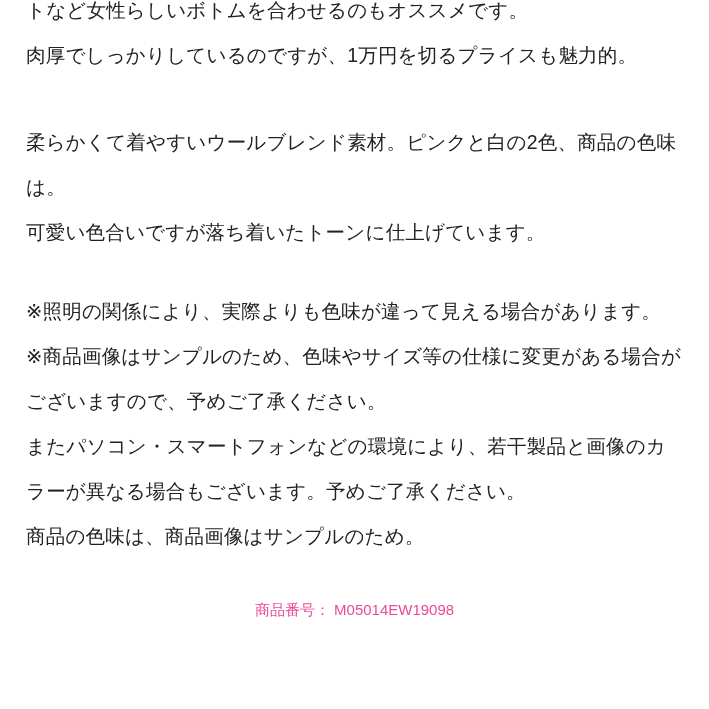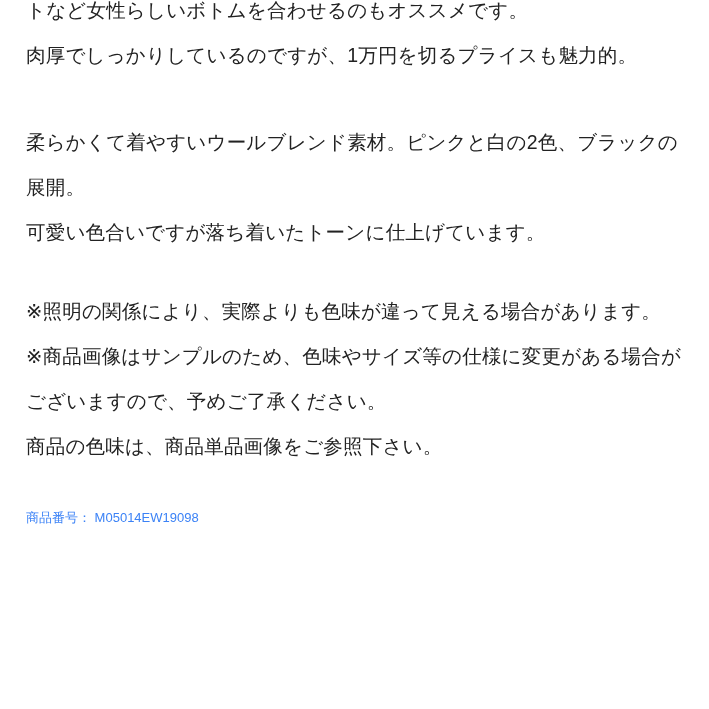--- a/index.html
+++ b/index.html
@@ -38,47 +38,49 @@
   .gap-lg {
     height: 42px;
   }
   .gap-md {
     height: 34px;
   }
   .gap-sm {
     height: 18px;
   }
   .code-line {
-    font-size: 13px;
+    font-size: 15px;
     line-height: 36px;
-    color: #3b82f6;
+    color: #ec4899;
+    text-align: center;
   }
 </style>
 </head>
 <body>
 
 <div class="page">
 
   <p class="para clipped-top">トなど女性らしいボトムを合わせるのもオススメです。</p>
 
   <p class="para">肉厚でしっかりしているのですが、1万円を切るプライスも魅力的。</p>
 
   <div class="gap-lg"></div>
 
 
-  <p class="para">柔らかくて着やすいウールブレンド素材。ピンクと白の2色、ブラックの展開。</p>
+  <p class="para">柔らかくて着やすいウールブレンド素材。ピンクと白の2色、商品の色味は。</p>
 
   <p class="para">可愛い色合いですが落ち着いたトーンに仕上げています。</p>
 
   <div class="gap-md"></div>
 
   <p class="para">※照明の関係により、実際よりも色味が違って見える場合があります。</p>
 
   <p class="para">※商品画像はサンプルのため、色味やサイズ等の仕様に変更がある場合がございますので、予めご了承ください。</p>
 
+  <p class="para">またパソコン・スマートフォンなどの環境により、若干製品と画像のカラーが異なる場合もございます。予めご了承ください。</p>
 
-  <p class="para">商品の色味は、商品単品画像をご参照下さい。</p>
+  <p class="para">商品の色味は、商品画像はサンプルのため。</p>
 
   <div class="gap-sm"></div>
 
   <p class="code-line">商品番号： M05014EW19098</p>
 
 </div>
 
 </body></html>

